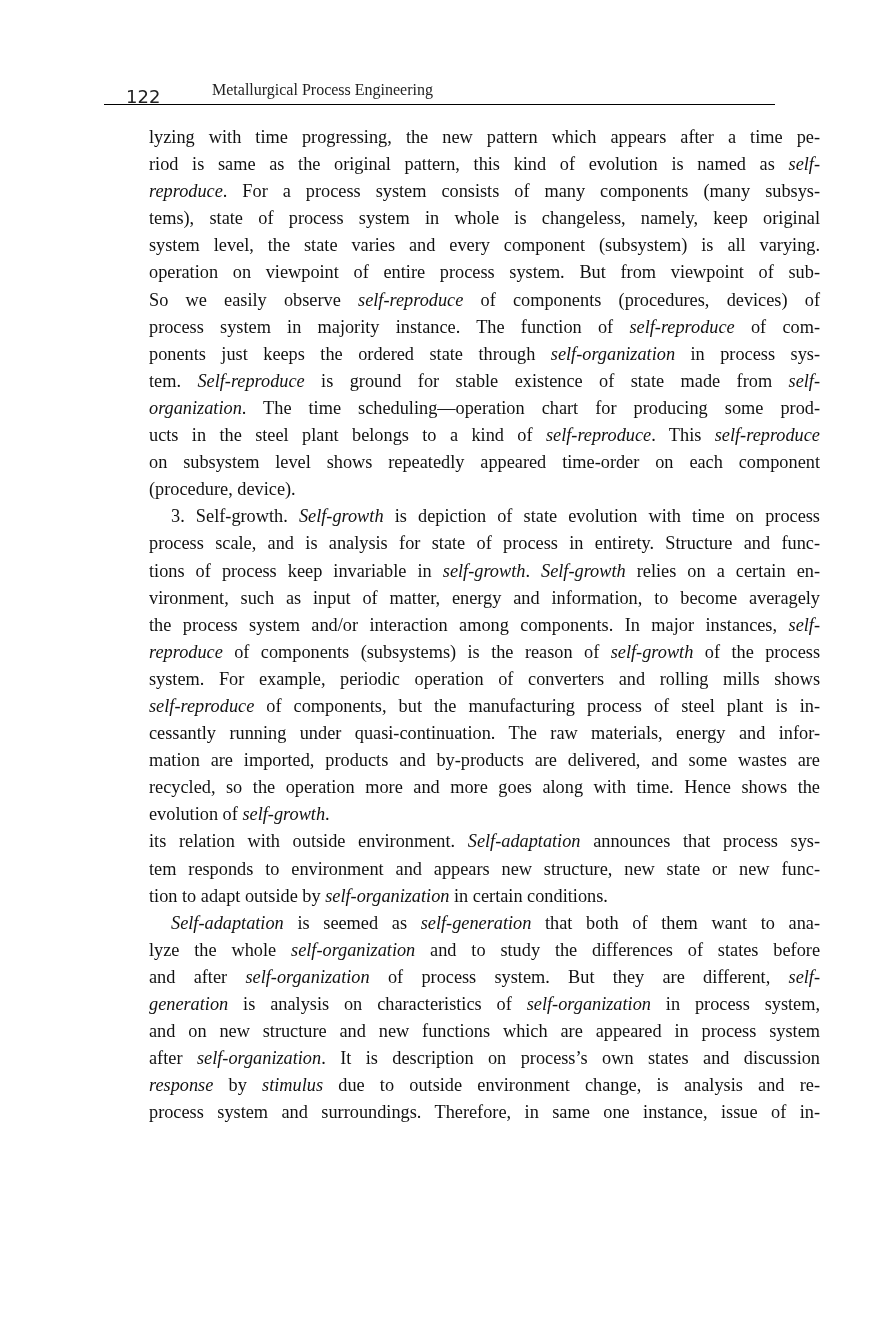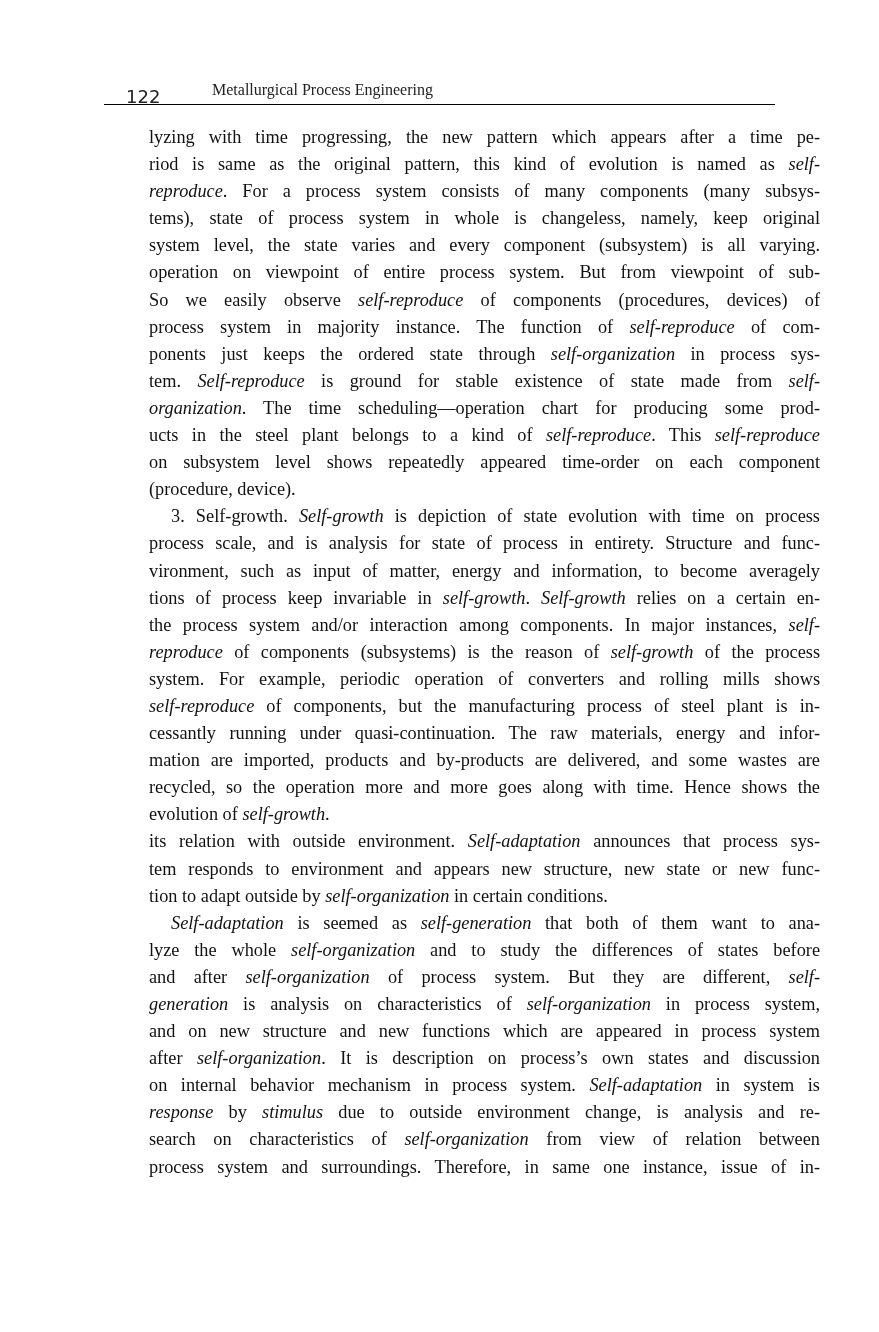--- a/index.html
+++ b/index.html
@@ -31,36 +31,34 @@
     <div class="line">So we easily observe <i>self-reproduce</i> of components (procedures, devices) of</div>
     <div class="line">process system in majority instance. The function of <i>self-reproduce</i> of com-</div>
     <div class="line">ponents just keeps the ordered state through <i>self-organization</i> in process sys-</div>
     <div class="line">tem. <i>Self-reproduce</i> is ground for stable existence of state made from <i>self-</i></div>
     <div class="line"><i>organization</i>. The time scheduling—operation chart for producing some prod-</div>
     <div class="line">ucts in the steel plant belongs to a kind of <i>self-reproduce</i>. This <i>self-reproduce</i></div>
     <div class="line">on subsystem level shows repeatedly appeared time-order on each component</div>
     <div class="line last">(procedure, device).</div>
     <div class="line indent">3. Self-growth. <i>Self-growth</i> is depiction of state evolution with time on process</div>
     <div class="line">process scale, and is analysis for state of process in entirety. Structure and func-</div>
+    <div class="line">tions of process keep invariable in <i>self-growth</i>. <i>Self-growth</i> relies on a certain en-</div>
     <div class="line">vironment, such as input of matter, energy and information, to become averagely</div>
-    <div class="line">tions of process keep invariable in <i>self-growth</i>. <i>Self-growth</i> relies on a certain en-</div>
     <div class="line">the process system and/or interaction among components. In major instances, <i>self-</i></div>
     <div class="line"><i>reproduce</i> of components (subsystems) is the reason of <i>self-growth</i> of the process</div>
     <div class="line">system. For example, periodic operation of converters and rolling mills shows</div>
     <div class="line"><i>self-reproduce</i> of components, but the manufacturing process of steel plant is in-</div>
     <div class="line">cessantly running under quasi-continuation. The raw materials, energy and infor-</div>
     <div class="line">mation are imported, products and by-products are delivered, and some wastes are</div>
     <div class="line">recycled, so the operation more and more goes along with time. Hence shows the</div>
     <div class="line last">evolution of <i>self-growth</i>.</div>
     <div class="line">its relation with outside environment. <i>Self-adaptation</i> announces that process sys-</div>
     <div class="line">tem responds to environment and appears new structure, new state or new func-</div>
     <div class="line last">tion to adapt outside by <i>self-organization</i> in certain conditions.</div>
     <div class="line indent"><i>Self-adaptation</i> is seemed as <i>self-generation</i> that both of them want to ana-</div>
     <div class="line">lyze the whole <i>self-organization</i> and to study the differences of states before</div>
     <div class="line">and after <i>self-organization</i> of process system. But they are different, <i>self-</i></div>
     <div class="line"><i>generation</i> is analysis on characteristics of <i>self-organization</i> in process system,</div>
     <div class="line">and on new structure and new functions which are appeared in process system</div>
     <div class="line">after <i>self-organization</i>. It is description on process’s own states and discussion</div>
-    <div class="line">on internal behavior mechanism in process system. <i>Self-adaptation</i> in system is</div>
     <div class="line"><i>response</i> by <i>stimulus</i> due to outside environment change, is analysis and re-</div>
-    <div class="line">search on characteristics of <i>self-organization</i> from view of relation between</div>
     <div class="line">process system and surroundings. Therefore, in same one instance, issue of in-</div>
   </div>
 
 </body></html>

